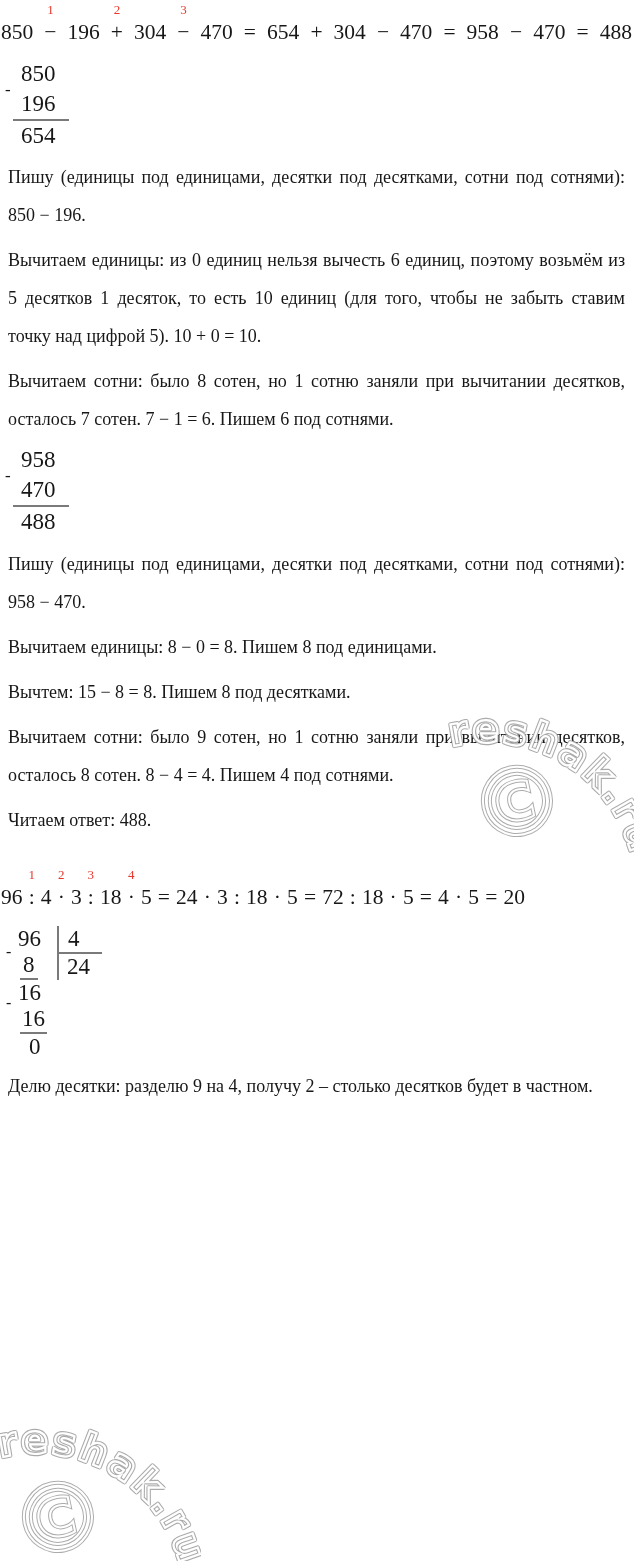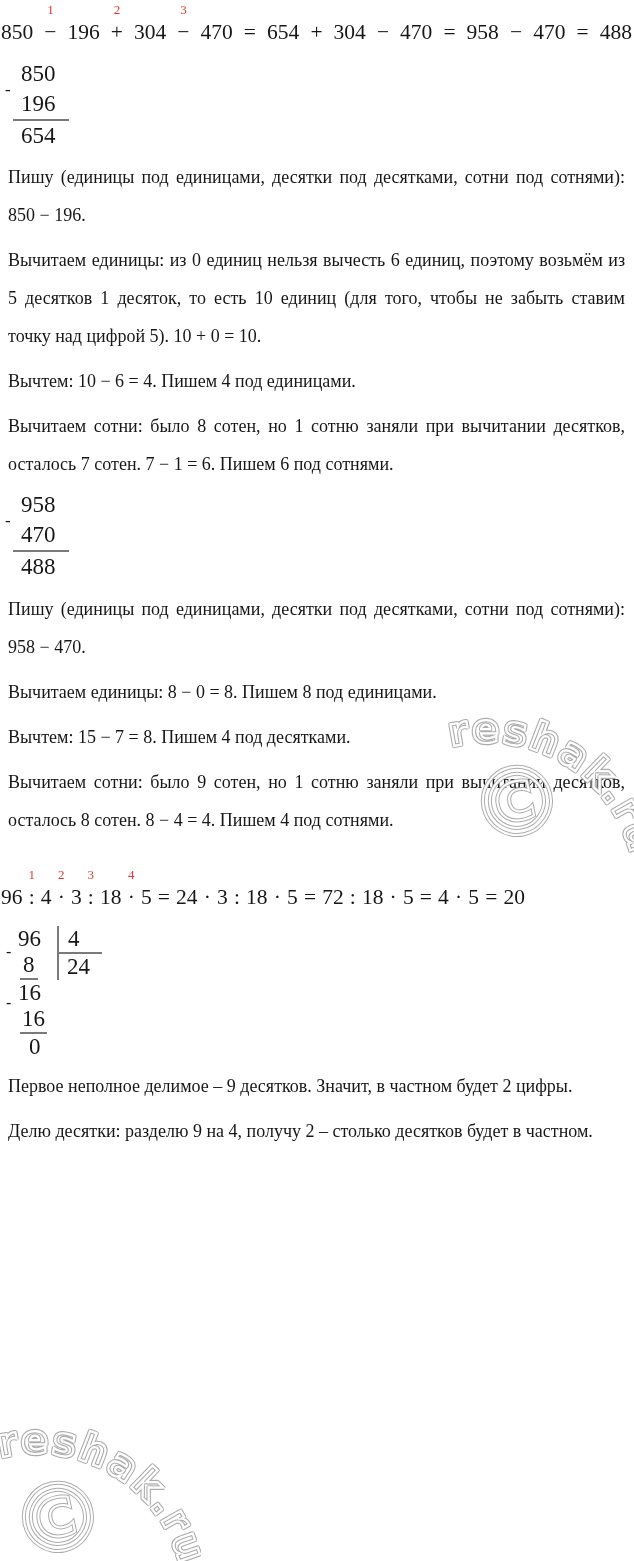--- a/index.html
+++ b/index.html
@@ -104,36 +104,36 @@
       <div class="colsub first">
         <span class="minus">-</span>
         <div class="crow">850</div>
         <div class="crow sub">196</div>
         <div class="crow">654</div>
       </div>
 
       <div class="paras parasA">
         <p class="para">Пишу (единицы под единицами, десятки под десятками, сотни под сотнями): 850 − 196.</p>
         <p class="para">Вычитаем единицы: из 0 единиц нельзя вычесть 6 единиц, поэтому возьмём из 5 десятков 1 десяток, то есть 10 единиц (для того, чтобы не забыть ставим точку над цифрой 5). 10 + 0 = 10.</p>
-        <p class="para">Вычтем: 10 − 6 = 4. Пишем 4 под единицами.</p>
         <p class="para">Вычитаем сотни: было 8 сотен, но 1 сотню заняли при вычитании десятков, осталось 7 сотен. 7 − 1 = 6. Пишем 6 под сотнями.</p>
       </div>
 
       <div class="colsub second">
         <span class="minus">-</span>
         <div class="crow">958</div>
         <div class="crow sub">470</div>
         <div class="crow">488</div>
       </div>
 
       <div class="paras parasB">
         <p class="para">Пишу (единицы под единицами, десятки под десятками, сотни под сотнями): 958 − 470.</p>
         <p class="para">Вычитаем единицы: 8 − 0 = 8. Пишем 8 под единицами.</p>
-        <p class="para">Вычтем: 15 − 7 = 8. Пишем 4 под десятками.</p>
+        <p class="para">Вычтем: 15 − 8 = 8. Пишем 8 под десятками.</p>
         <p class="para">Вычитаем сотни: было 9 сотен, но 1 сотню заняли при вычитании десятков, осталось 8 сотен. 8 − 4 = 4. Пишем 4 под сотнями.</p>
+        <p class="para">Читаем ответ: 488.</p>
       </div>
     </section>
 
     <section>
 
       <div class="exprwrap second">
         <div class="expr natural">
             <span class="tok">96</span>
             <span class="tok">:<sup class="step">1</sup></span>
             <span class="tok">4</span>
@@ -176,21 +176,20 @@
           <div class="drow r4"><span class="u">16</span></div>
           <div class="drow r5">0</div>
         </div>
         <div class="dright">
           <div class="divisor">4</div>
           <div class="quotient">24</div>
         </div>
       </div>
 
       <div class="paras parasC">
-        <p class="para">Первое неполное делимое – 9 десятков. Значит, в частном будет 2 цифры.</p>
         <p class="para">Делю десятки: разделю 9 на 4, получу 2 – столько десятков будет в частном.</p>
       </div>
     </section>
   </div>
 
   <svg class="wm wm1" width="205" height="180" viewBox="0 0 205 180" aria-hidden="true">
     <defs>
         <path id="arcA" d="M 14 52 A 148 148 0 0 1 196 168" fill="none"></path>
       </defs>
     <g font-family="'DejaVu Sans', sans-serif" font-weight="bold">

